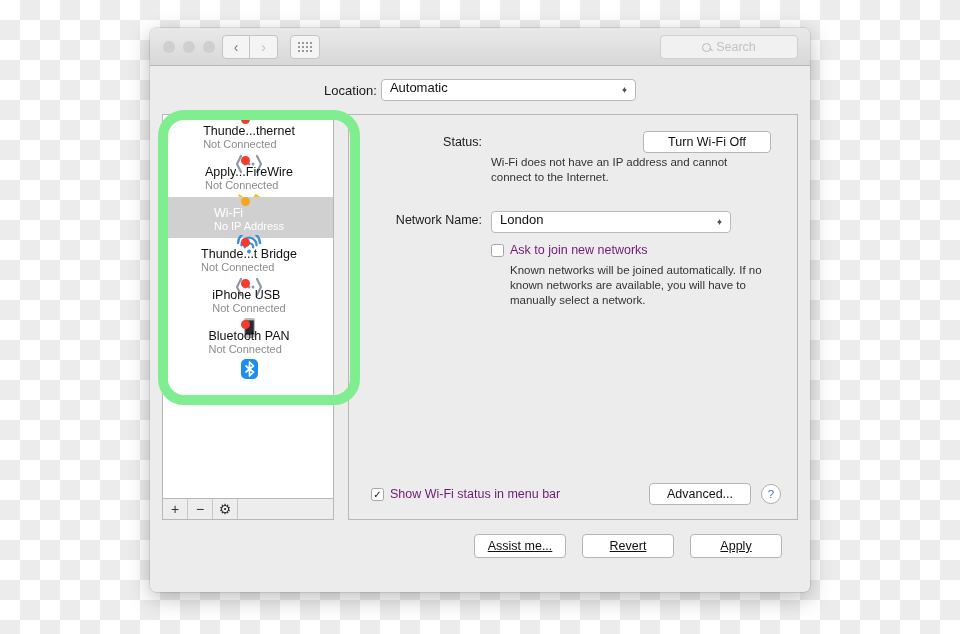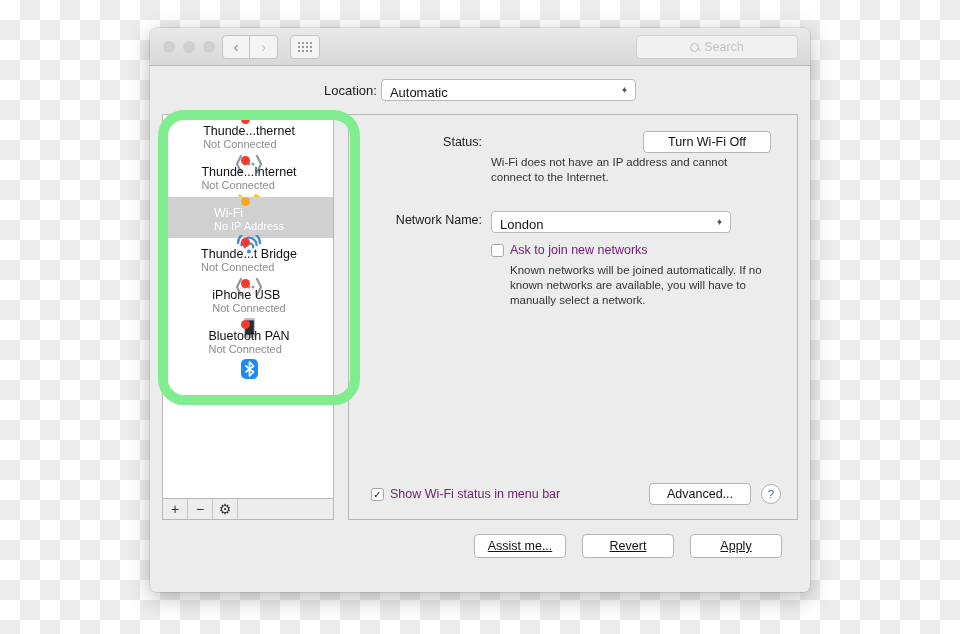--- a/index.html
+++ b/index.html
@@ -45,21 +45,21 @@
     background:#f4f4f4; border:1px solid #c4c4c4; border-radius:4px;
     display:flex; align-items:center; justify-content:center;
   }
   .griddots { display:grid; grid-template-columns:repeat(4,2px); gap:2px; }
   .griddots i { width:2px; height:2px; background:#9a9a9a; display:block; }
   #wintitle {
     position:absolute; left:0; right:0; top:11px; text-align:center;
     font-size:13px; color:#4a4a4a;
   }
   #searchfield {
-    position:absolute; right:12px; top:7px; width:162px; height:24px;
+    position:absolute; right:12px; top:7px; width:138px; height:24px;
     background:#f1f1f1; border:1px solid #cfcfcf; border-radius:4px;
     display:flex; align-items:center; justify-content:center; gap:5px;
   }
   #searchfield .mag {
     width:9px; height:9px; border:1.4px solid #b9b9b9; border-radius:50%;
     position:relative;
   }
   #searchfield .mag::after {
     content:""; position:absolute; width:4px; height:1.4px; background:#b9b9b9;
     right:-3px; bottom:0px; transform:rotate(45deg);
@@ -67,21 +67,21 @@
   #searchfield span { font-size:12.5px; color:#c2c2c2; }
 
   
   #locrow {
     height:48px; display:flex; align-items:center; justify-content:center;
     gap:4px; background:#ececec;
   }
   #loclabel { font-size:13px; color:#1a1a1a; }
   .popup {
     background:#fff; border:1px solid #b9b9b9; border-radius:4px;
-    height:22px; display:flex; align-items:flex-end; padding:0 8px;
+    height:22px; display:flex; align-items:flex-start; padding:0 8px;
     font-size:13px; color:#111; position:relative;
   }
   .popup .arrows {
     position:absolute; right:7px; top:50%; transform:translateY(-50%);
     display:flex; flex-direction:column; gap:2px; line-height:0;
   }
   .popup .arrows b { font-size:7px; color:#555; font-weight:400; }
   #locpopup { width:255px; }
 
   
@@ -234,21 +234,21 @@
                 <path d="M21 3 L25 11 L21 19" fill="none" stroke="#8e99a6" stroke-width="2.2" stroke-linecap="round" stroke-linejoin="round"></path>
                 <circle cx="9" cy="11" r="1.5" fill="#8e99a6"></circle>
                 <circle cx="13" cy="11" r="1.5" fill="#8e99a6"></circle>
                 <circle cx="17" cy="11" r="1.5" fill="#8e99a6"></circle>
               </svg>
             </span>
           </div>
           <div class="svc">
             <span class="dot red"></span>
             <div class="svctext">
-              <div class="svcname">Thunde...Internet</div>
+              <div class="svcname">Apply...FireWire</div>
               <div class="svcstat">Not Connected</div>
             </div>
             <span class="svcicon">
               <svg width="26" height="22" viewBox="0 0 26 22">
                 <circle cx="13" cy="9" r="4" fill="none" stroke="#f2c613" stroke-width="2.6"></circle>
                 <rect x="18" y="1" width="6" height="4" rx="1" fill="#f2c613" transform="rotate(35 21 3)"></rect>
                 <rect x="2" y="1" width="5" height="2" rx="1" fill="#f2c613" transform="rotate(35 4 2)"></rect>
                 <rect x="3" y="4" width="5" height="2" rx="1" fill="#f2c613" transform="rotate(35 5 5)"></rect>
                 <rect x="10" y="15" width="7" height="2.4" rx="1" fill="#f2c613"></rect>
                 <rect x="10" y="19" width="7" height="2.4" rx="1" fill="#f2c613"></rect>

